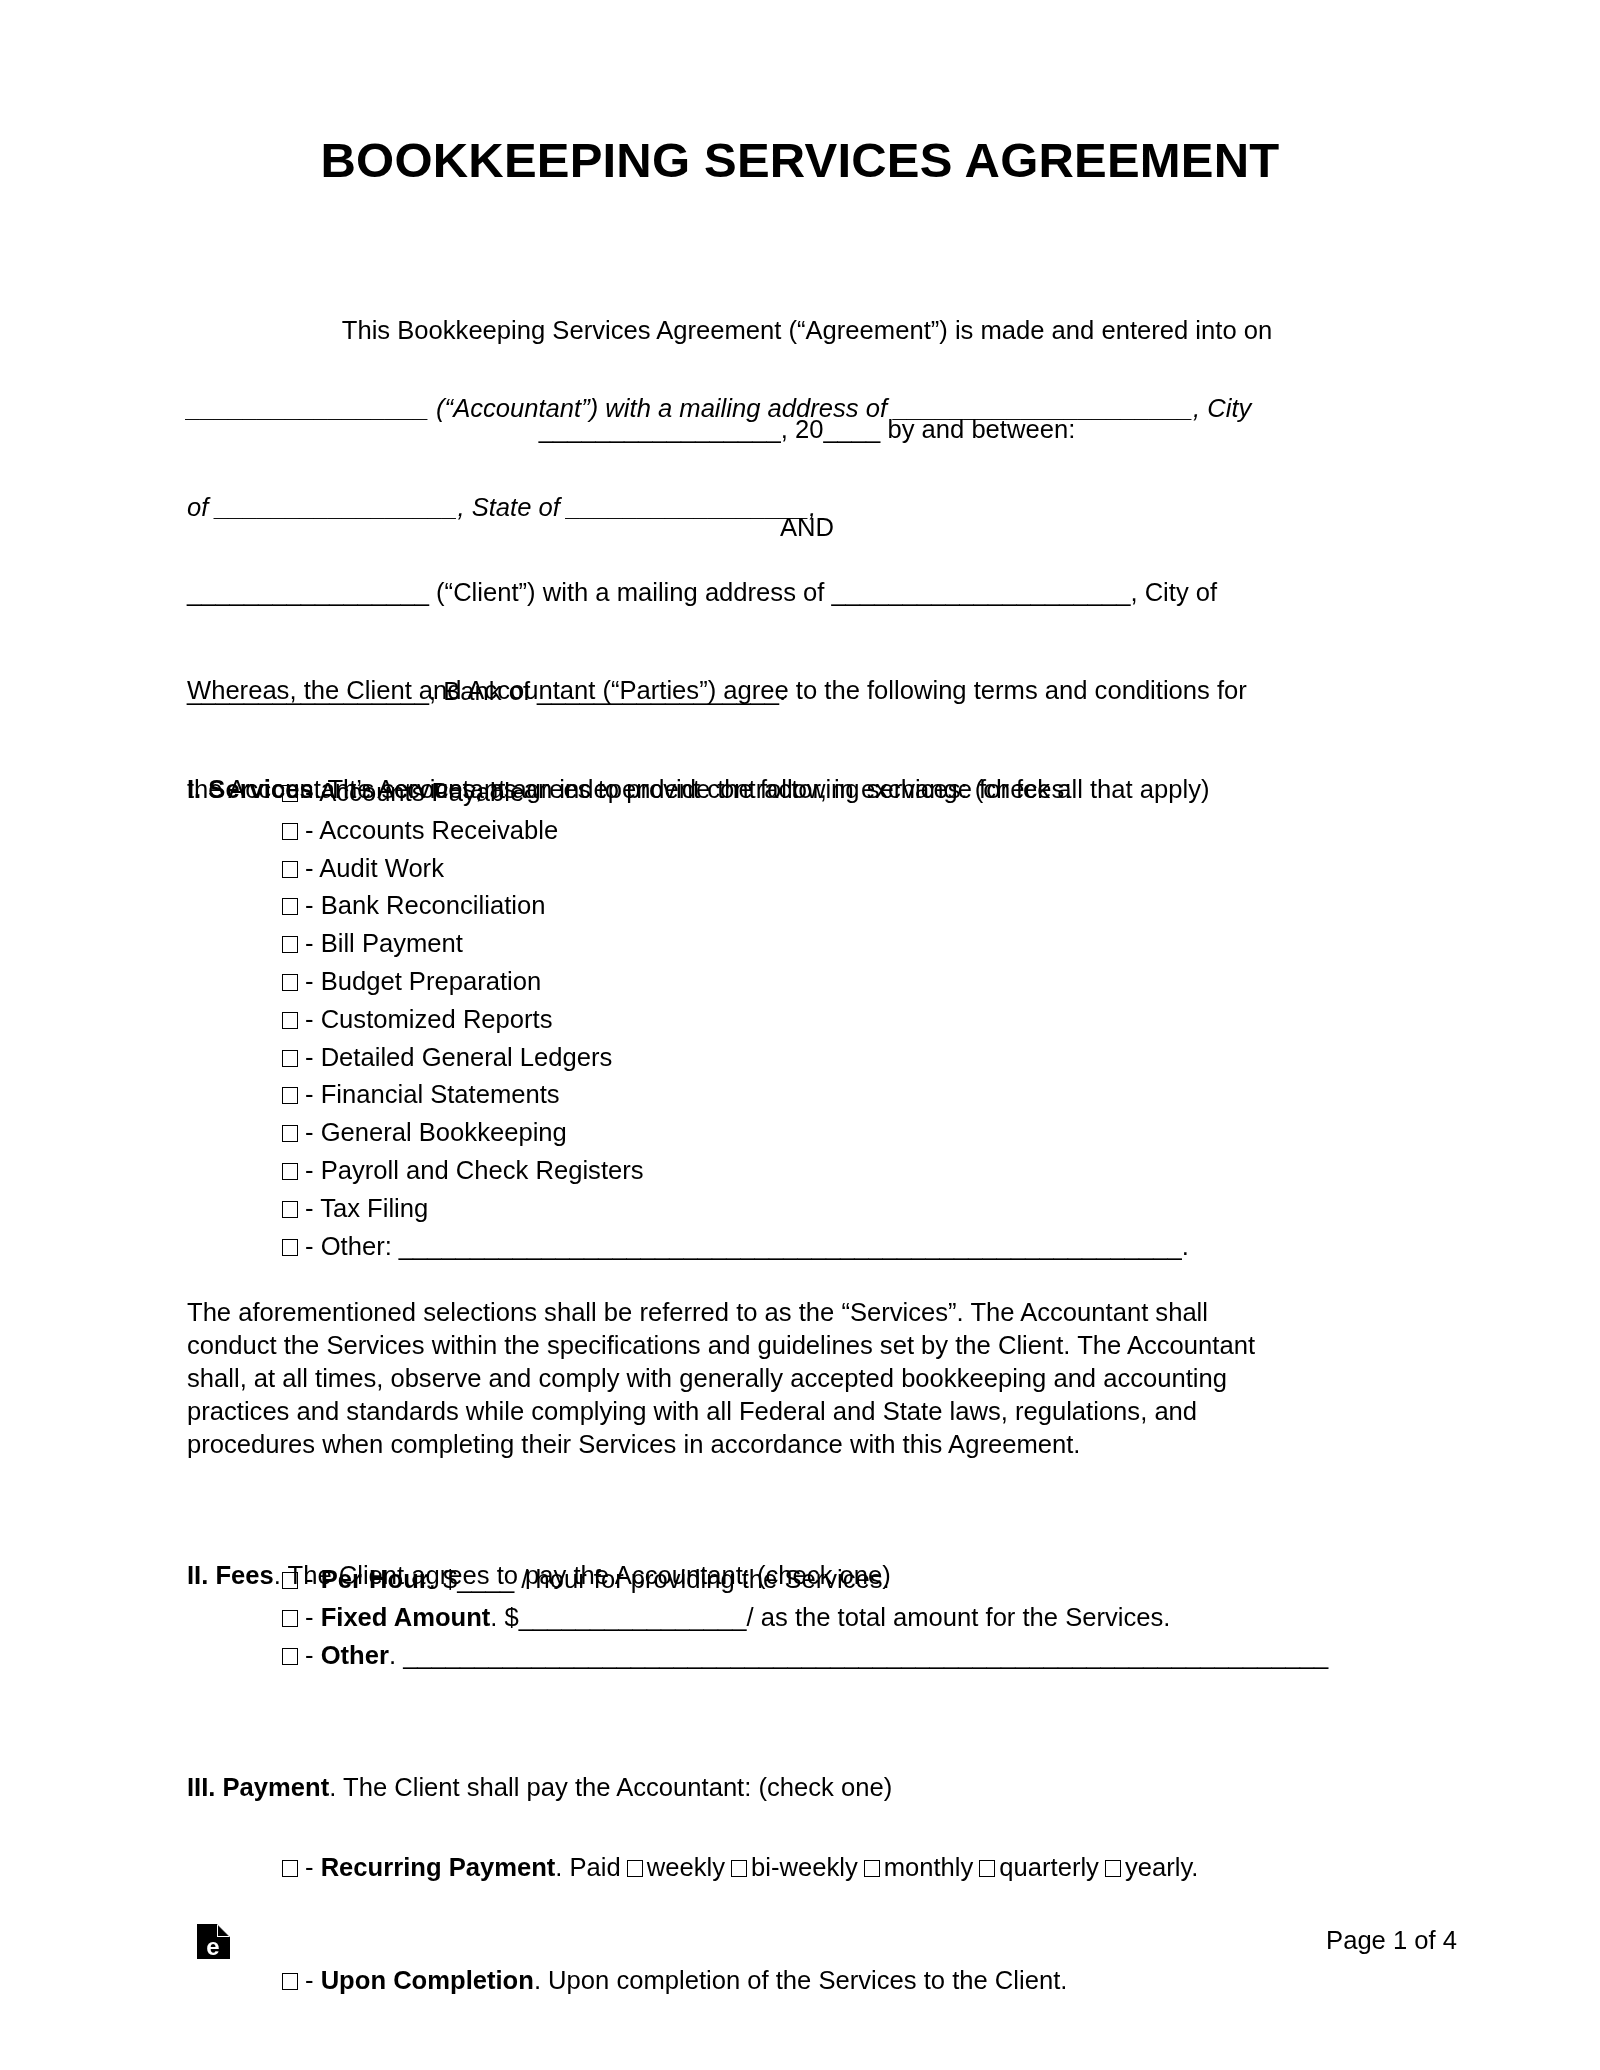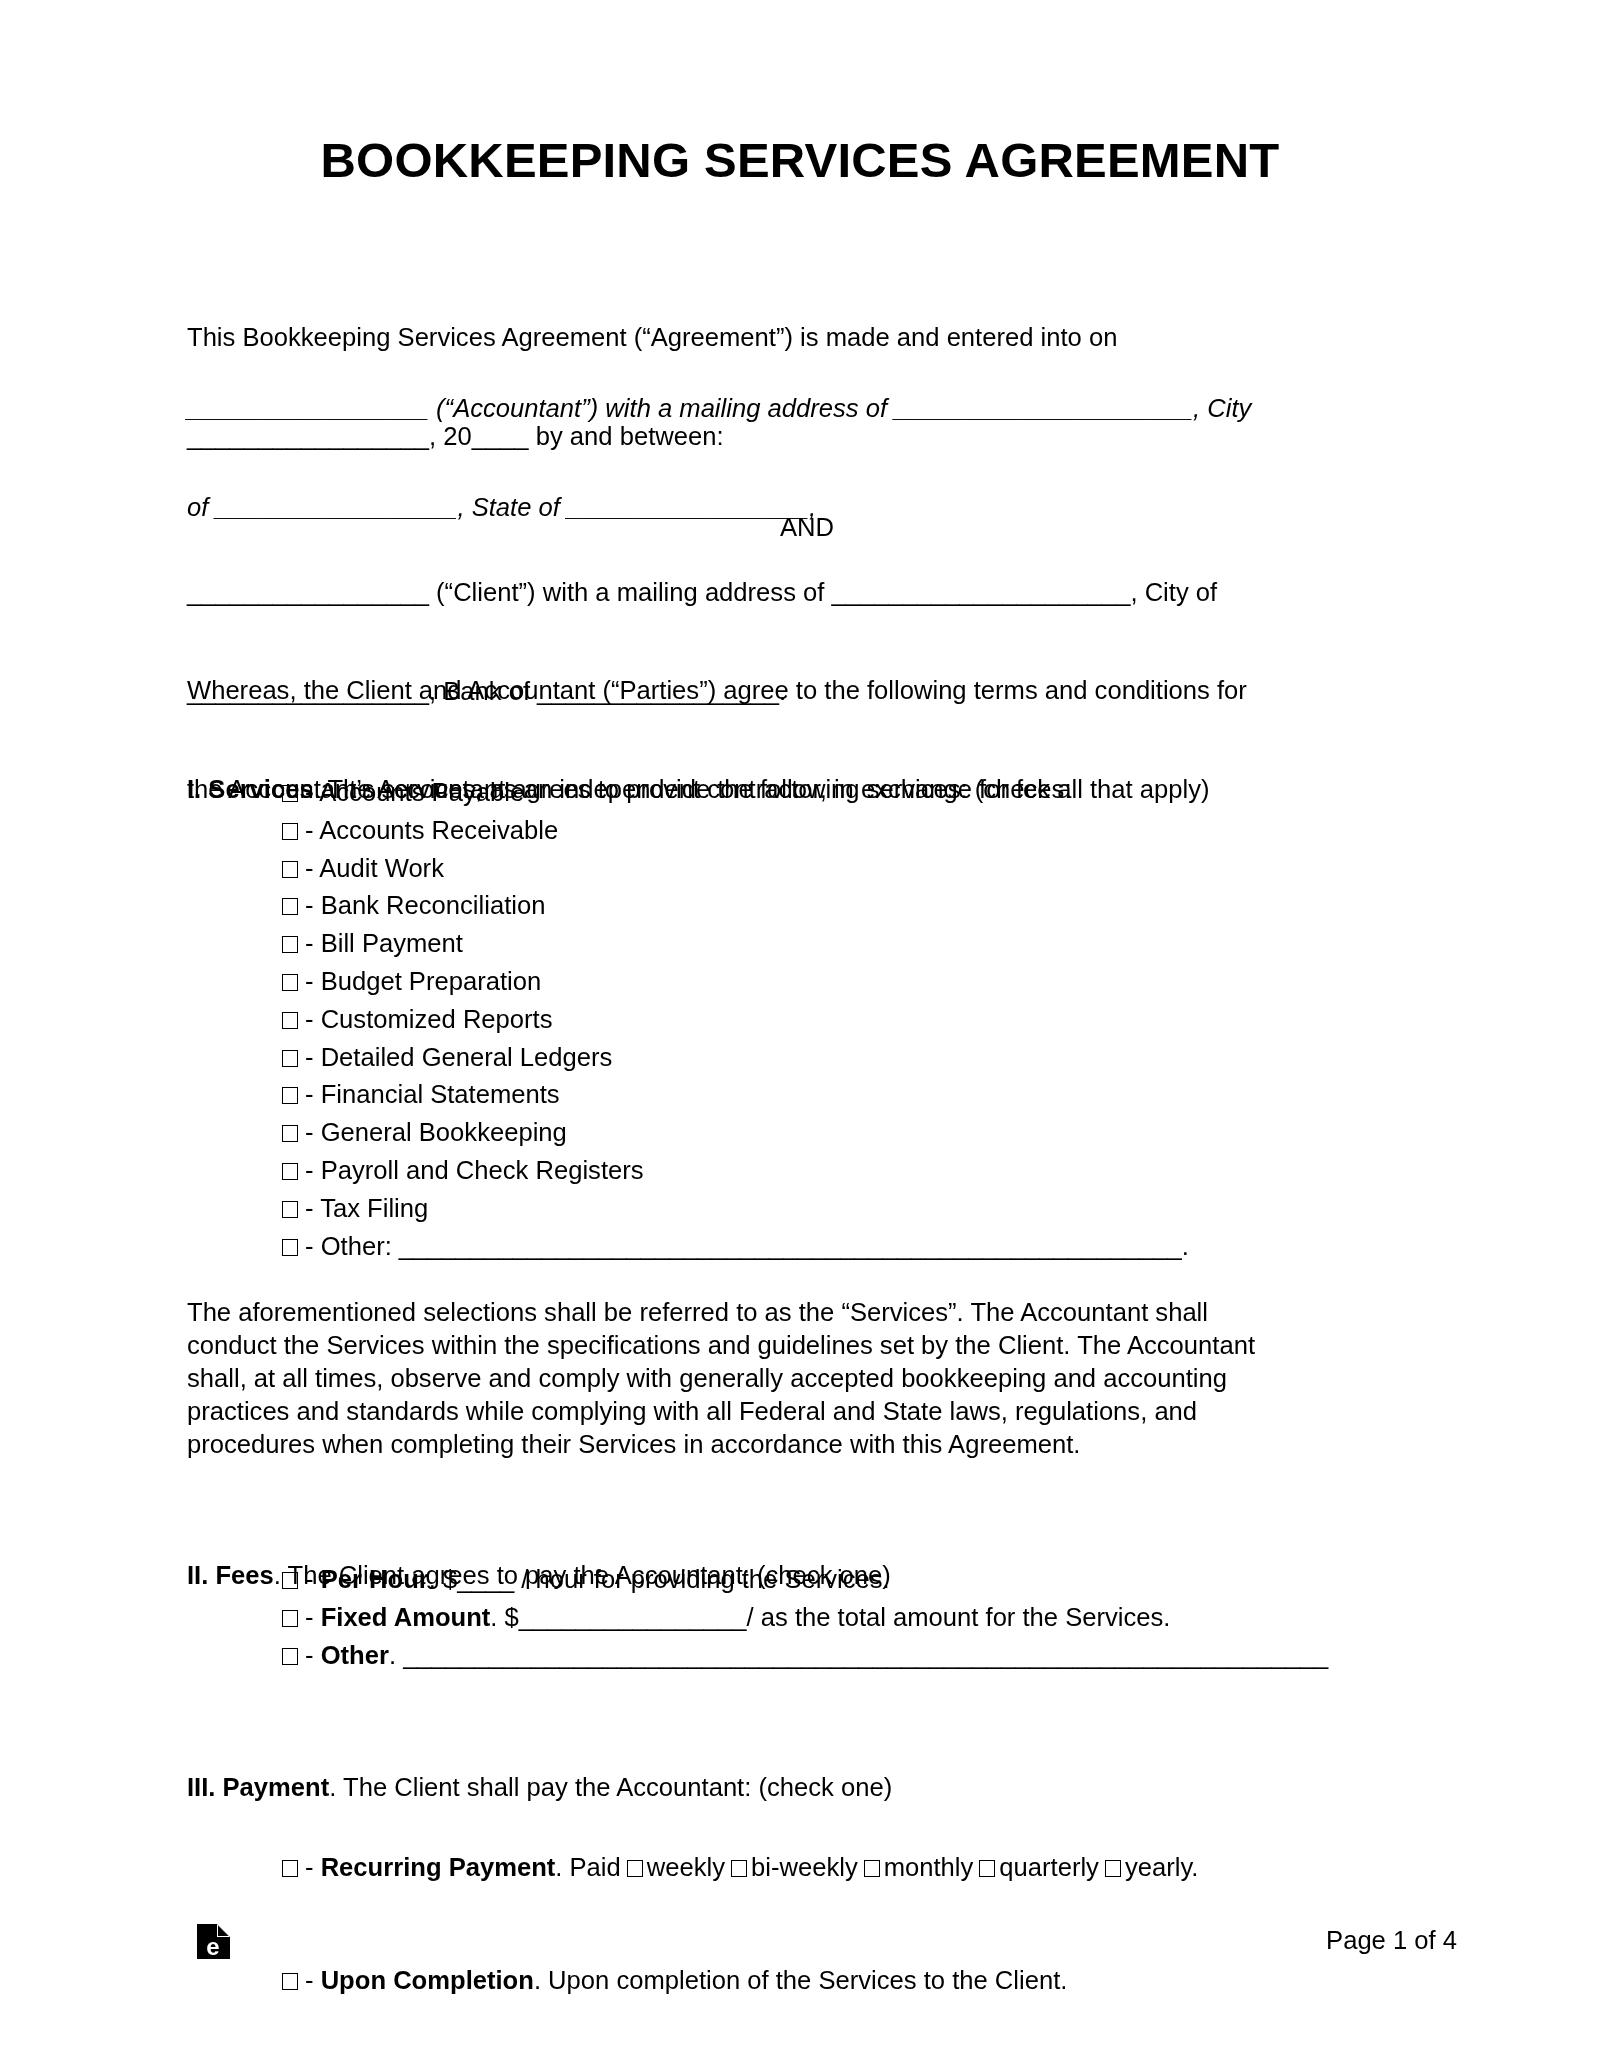--- a/index.html
+++ b/index.html
@@ -19,21 +19,21 @@
   .footer-logo { position: absolute; left: 197px; top: 1924px; width: 33px; height: 35px; }
   .page-num { position: absolute; right: 143px; top: 1924px; font-size: 25.6px; line-height: 33px; }
 </style>
 </head>
 <body>
 
 <div class="page">
 
   <div class="title">BOOKKEEPING SERVICES AGREEMENT</div>
 
-  <div class="para" style="top:255px;">
+  <div class="para" style="top:248px;text-align:center;">
     <span class="line">This Bookkeeping Services Agreement (“Agreement”) is made and entered into on</span>
     <span class="line">_________________, 20____ by and between:</span>
   </div>
 
   <div class="para" style="top:326px;font-style:italic;">
     <span class="line">_________________ (“Accountant”) with a mailing address of _____________________, City</span>
     <span class="line">of _________________, State of _________________,</span>
   </div>
 
   <div class="para" style="top:445px;text-align:center;">

